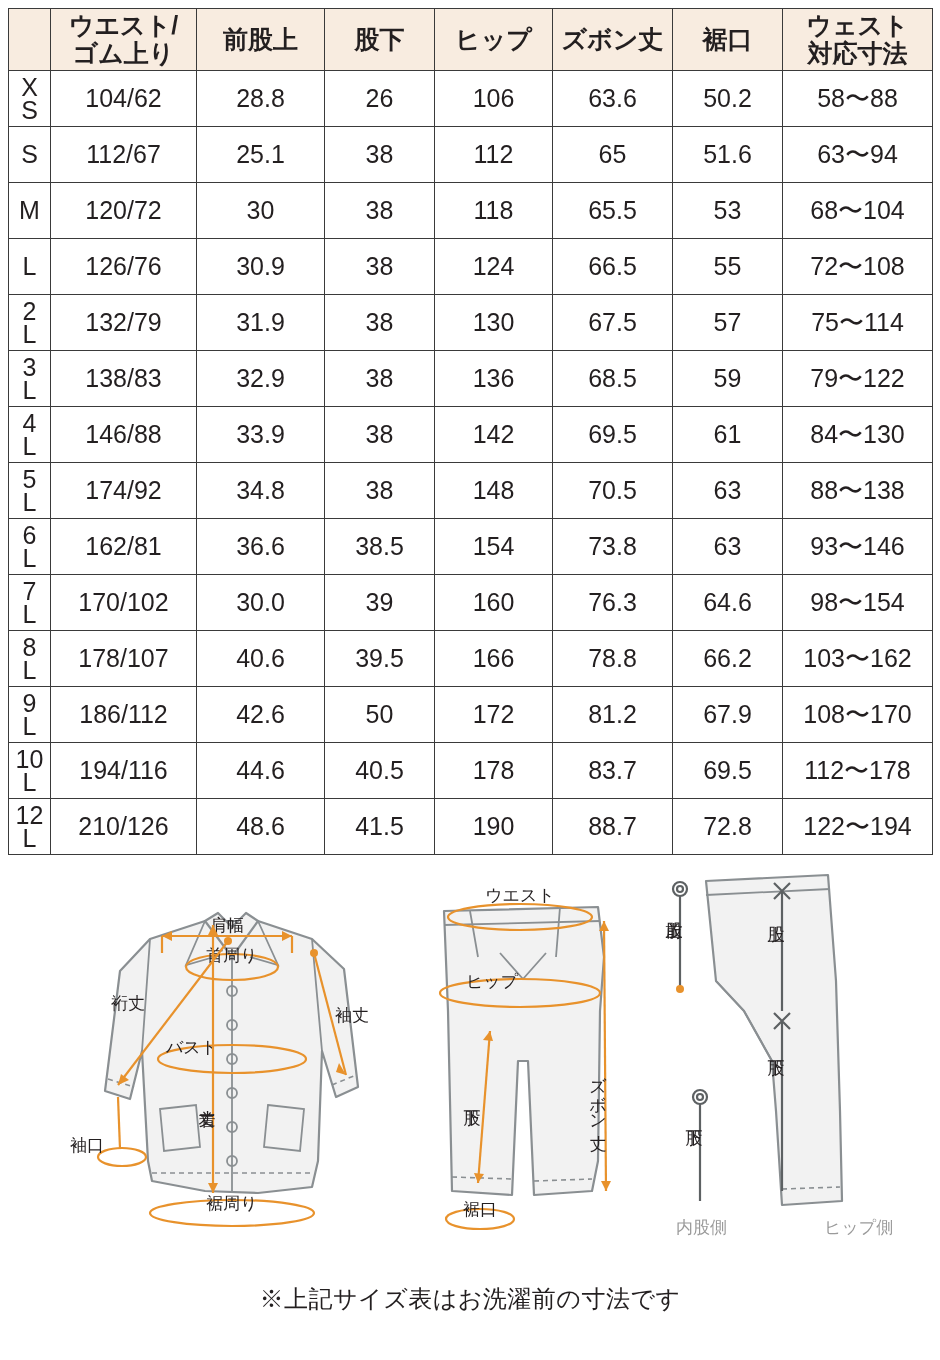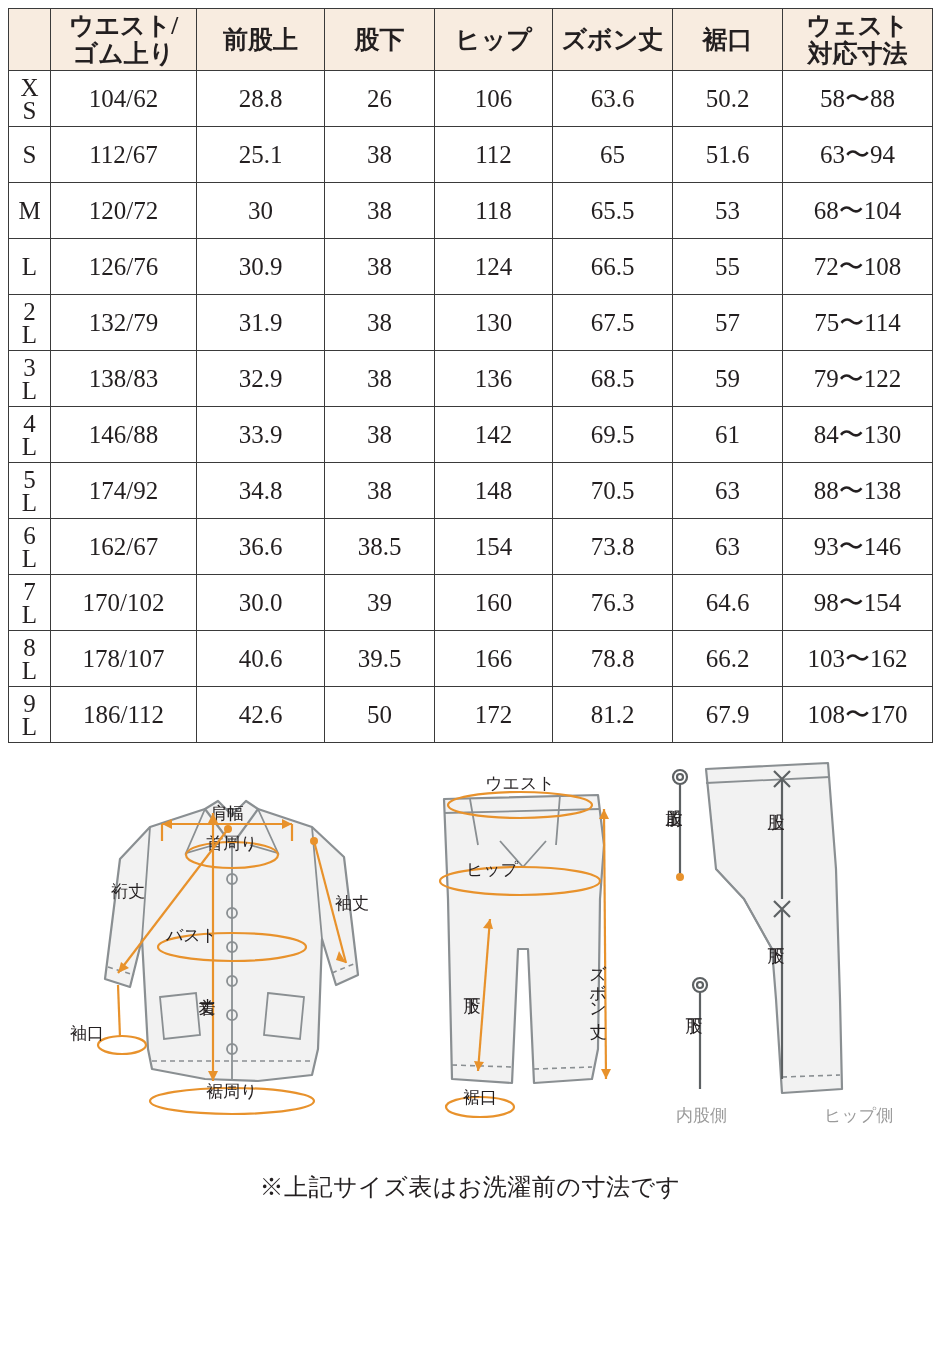--- a/index.html
+++ b/index.html
@@ -11,21 +11,20 @@
     color: #231f20;
   }
   .page { position: relative; width: 940px; height: 1360px; overflow: hidden; }
 
   
   table.size-table {
     border-collapse: collapse;
     width: 924px;
     margin: 8px 8px 0 8px;
     table-layout: fixed;
-    font-family: Liberation Serif, serif;
   }
   table.size-table th, table.size-table td {
     border: 1px solid #3a3a3a;
     text-align: center;
     vertical-align: middle;
     font-size: 25px;
     color: #231f20;
     padding: 0;
   }
   table.size-table thead th {
@@ -198,21 +197,21 @@
           <td>148</td>
           <td>70.5</td>
           <td>63</td>
           <td>88〜138</td>
         </tr>
         <tr>
           <td class="size-label">
             <span>6</span>
             <span>L</span>
           </td>
-          <td>162/67</td>
+          <td>162/81</td>
           <td>36.6</td>
           <td>38.5</td>
           <td>154</td>
           <td>73.8</td>
           <td>63</td>
           <td>93〜146</td>
         </tr>
         <tr>
           <td class="size-label">
             <span>7</span>
@@ -244,20 +243,46 @@
             <span>9</span>
             <span>L</span>
           </td>
           <td>186/112</td>
           <td>42.6</td>
           <td>50</td>
           <td>172</td>
           <td>81.2</td>
           <td>67.9</td>
           <td>108〜170</td>
+        </tr>
+        <tr>
+          <td class="size-label">
+            <span>10</span>
+            <span>L</span>
+          </td>
+          <td>194/116</td>
+          <td>44.6</td>
+          <td>40.5</td>
+          <td>178</td>
+          <td>83.7</td>
+          <td>69.5</td>
+          <td>112〜178</td>
+        </tr>
+        <tr>
+          <td class="size-label">
+            <span>12</span>
+            <span>L</span>
+          </td>
+          <td>210/126</td>
+          <td>48.6</td>
+          <td>41.5</td>
+          <td>190</td>
+          <td>88.7</td>
+          <td>72.8</td>
+          <td>122〜194</td>
         </tr>
       </tbody>
   </table>
 
   <div class="diagram">
     <svg width="940" height="420" viewBox="0 0 940 420">
       <defs>
         <style>
           .g-line { fill:#f2f2f2; stroke:#8a8f92; stroke-width:2.2; stroke-linejoin:round; }
           .g-thin { fill:none; stroke:#8a8f92; stroke-width:1.8; }

